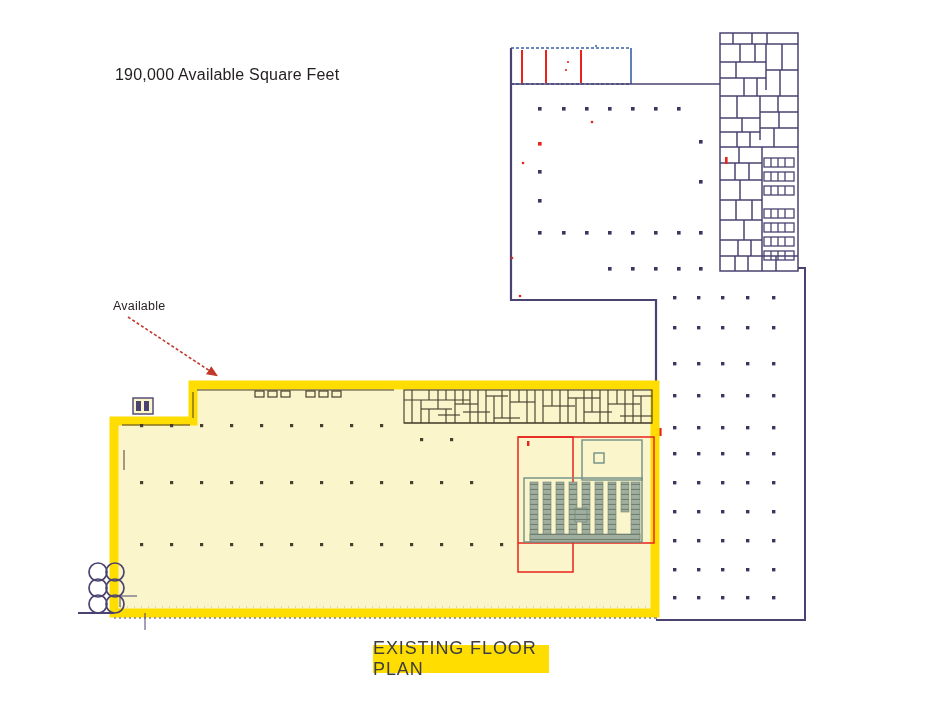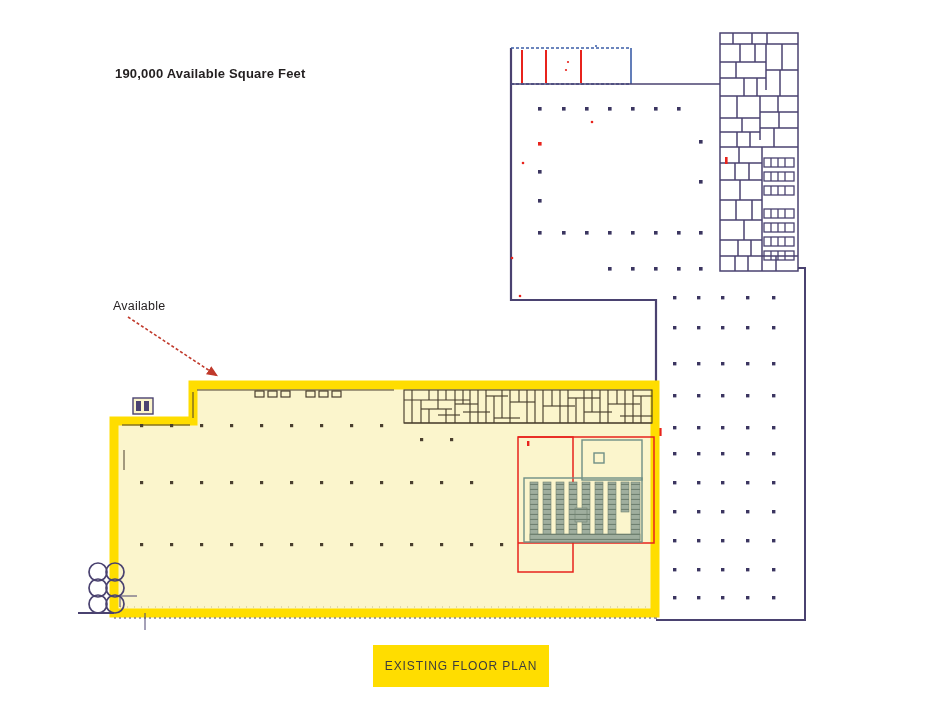--- a/index.html
+++ b/index.html
@@ -17,47 +17,47 @@
   #plan-root {
     position: absolute;
     left: 0; top: 0;
     width: 936px;
     height: 708px;
   }
   .headline {
     position: absolute;
     left: 115px;
     top: 66px;
-    font-size: 13px;
-    font-weight: bold;
+    font-size: 16px;
+    font-weight: normal;
     color: #231f20;
     letter-spacing: 0.2px;
     white-space: nowrap;
   }
   .callout-label {
     position: absolute;
     left: 113px;
     top: 299px;
     font-size: 12.5px;
     font-weight: normal;
     color: #231f20;
     letter-spacing: 0.2px;
     white-space: nowrap;
   }
   .caption-button {
     position: absolute;
     left: 373px;
     top: 645px;
     width: 176px;
-    height: 42px;
+    height: 28px;
     background: #FFDD00;
     display: flex;
     align-items: center;
     justify-content: center;
-    font-size: 12px;
+    font-size: 18px;
     letter-spacing: 0.9px;
     color: #3d3d3d;
     cursor: pointer;
     box-sizing: border-box;
   }
   svg.plan-svg {
     position: absolute;
     left: 0; top: 0;
     width: 936px;
     height: 708px;

